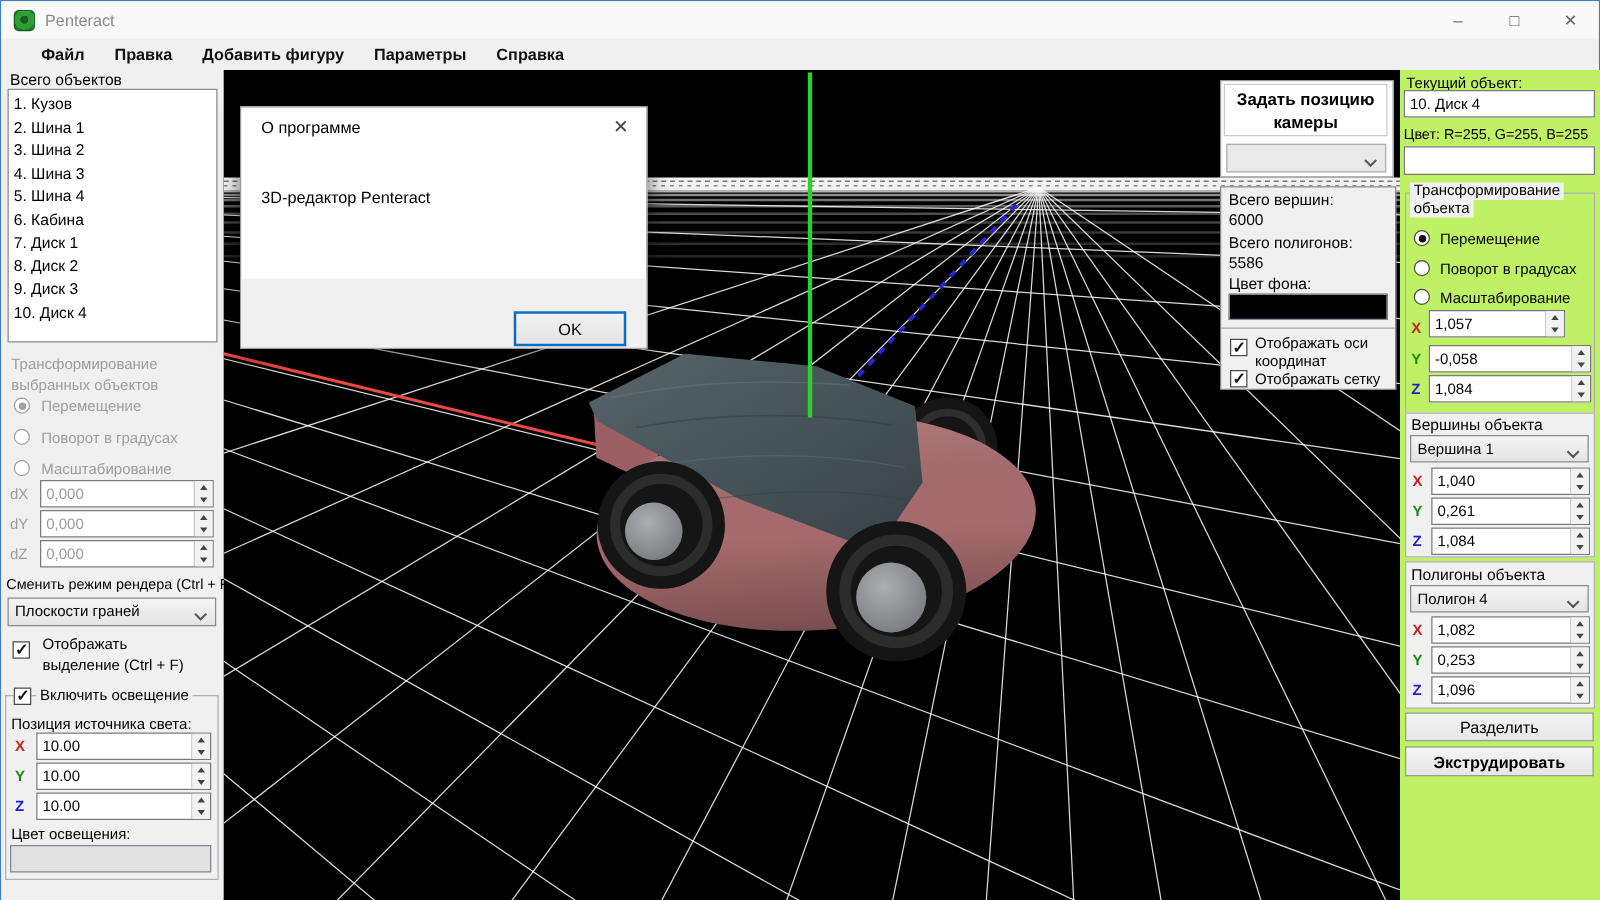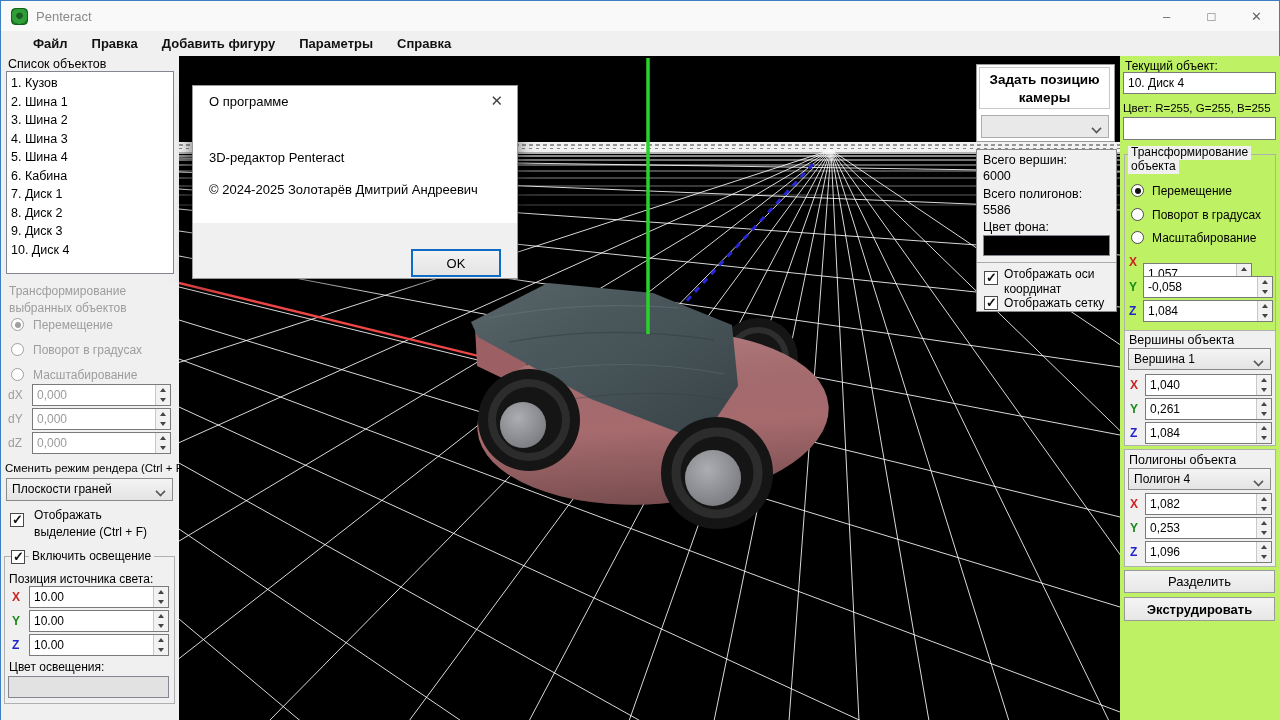--- a/index.html
+++ b/index.html
@@ -88,21 +88,21 @@
 
   <div class="menubar">
     <div class="menu-item">Файл</div>
     <div class="menu-item">Правка</div>
     <div class="menu-item">Добавить фигуру</div>
     <div class="menu-item">Параметры</div>
     <div class="menu-item">Справка</div>
   </div>
 
   <div class="left-panel">
-    <div class="lbl" style="left:7px; top:1px; font-size:12.5px;">Список объектов</div>
+    <div class="lbl" style="left:7px; top:1px; font-size:12.5px;">Всего объектов</div>
     <div class="objects-list">
       <div class="item">1. Кузов</div>
       <div class="item">2. Шина 1</div>
       <div class="item">3. Шина 2</div>
       <div class="item">4. Шина 3</div>
       <div class="item">5. Шина 4</div>
       <div class="item">6. Кабина</div>
       <div class="item">7. Диск 1</div>
       <div class="item">8. Диск 2</div>
       <div class="item">9. Диск 3</div>
@@ -310,21 +310,20 @@
       <div class="lbl" style="left:27px; top:132px; font-size:12px;">координат</div>
       <div class="chk checked" style="left:7px; top:146px;"></div>
       <div class="lbl" style="left:27px; top:146px; font-size:12px;">Отображать сетку</div>
     </div>
   </div>
 
   <div class="dialog">
     <div class="dialog-title">О программе</div>
     <div class="dialog-close">✕</div>
     <div class="dialog-line1">3D-редактор Penteract</div>
-    <div class="dialog-line2">© 2024-2025 Золотарёв Дмитрий Андреевич</div>
     <div class="dialog-footer">
       <div class="btn ok-btn">OK</div>
     </div>
   </div>
 
   <div class="right-panel">
     <div class="lbl" style="left:5px; top:3px;">Текущий объект:</div>
     <div class="tbox" style="left:3px; top:16px; width:153px; height:22px;">10. Диск 4</div>
     <div class="lbl" style="left:3px; top:46px; font-size:11.5px;">Цвет: R=255, G=255, B=255</div>
     <div class="tbox" style="left:3px; top:61px; width:153px; height:23px;"></div>
@@ -333,21 +332,21 @@
     <div class="lbl caption-bg" style="left:8px; top:90px;">Трансформирование</div>
     <div class="lbl caption-bg" style="left:8px; top:104px;">объекта</div>
     <div class="radio sel" style="left:11px; top:128px;"></div>
     <div class="lbl" style="left:32px; top:128px;">Перемещение</div>
     <div class="radio" style="left:11px; top:152px;"></div>
     <div class="lbl" style="left:32px; top:152px;">Поворот в градусах</div>
     <div class="radio" style="left:11px; top:175px;"></div>
     <div class="lbl" style="left:32px; top:175px;">Масштабирование</div>
 
     <div class="lbl ax-x" style="left:9px; top:199px;">X</div>
-    <div class="spin" style="left:23px; top:207px; width:109px; height:22px;">
+    <div class="spin" style="left:23px; top:192px; width:109px; height:22px;">
       <span class="v">1,057</span>
       <span class="arr">
           <span class="up"></span>
           <span class="dn"></span>
         </span>
     </div>
     <div class="lbl ax-y" style="left:9px; top:224px;">Y</div>
     <div class="spin" style="left:23px; top:220px; width:130px; height:22px;">
       <span class="v">-0,058</span>
       <span class="arr">

